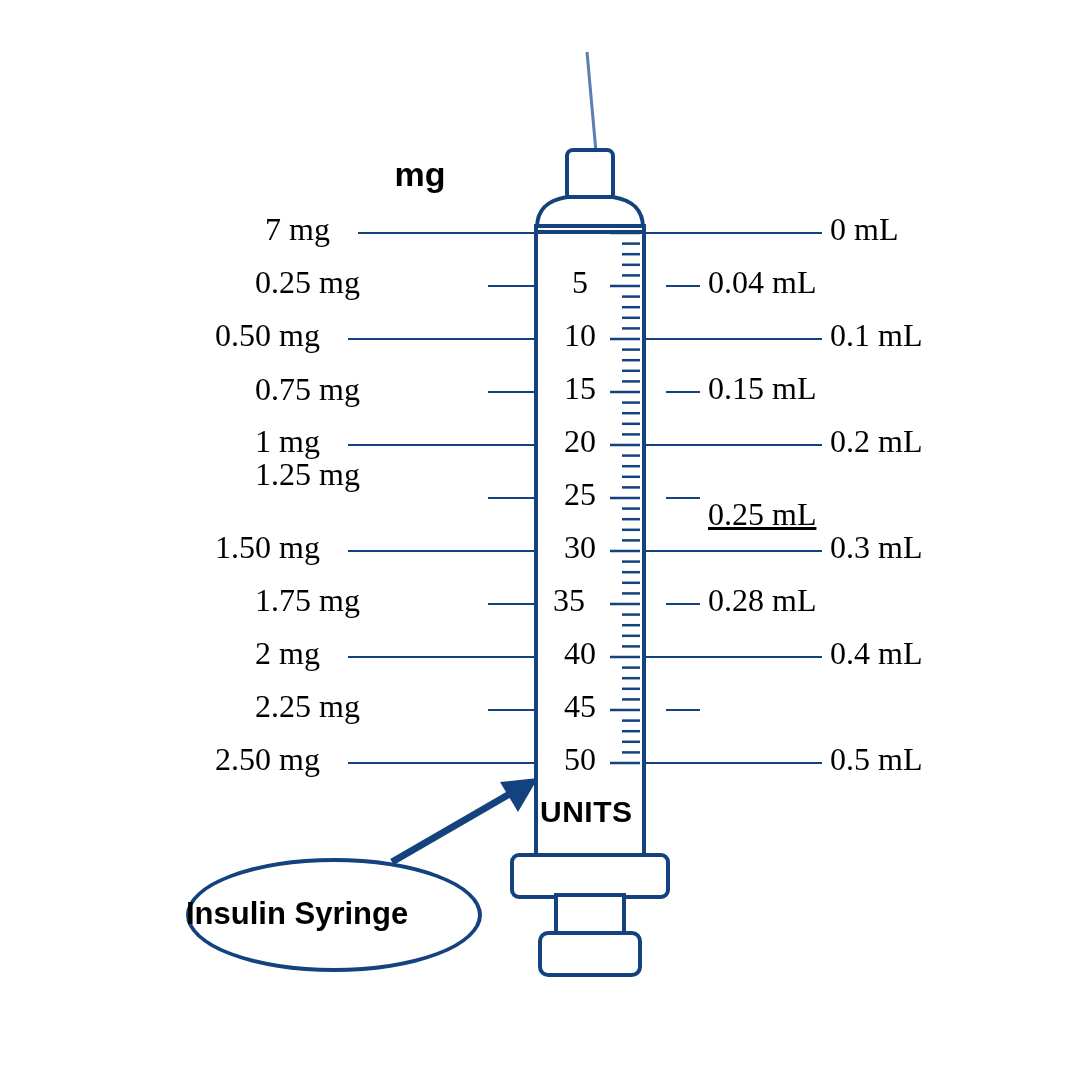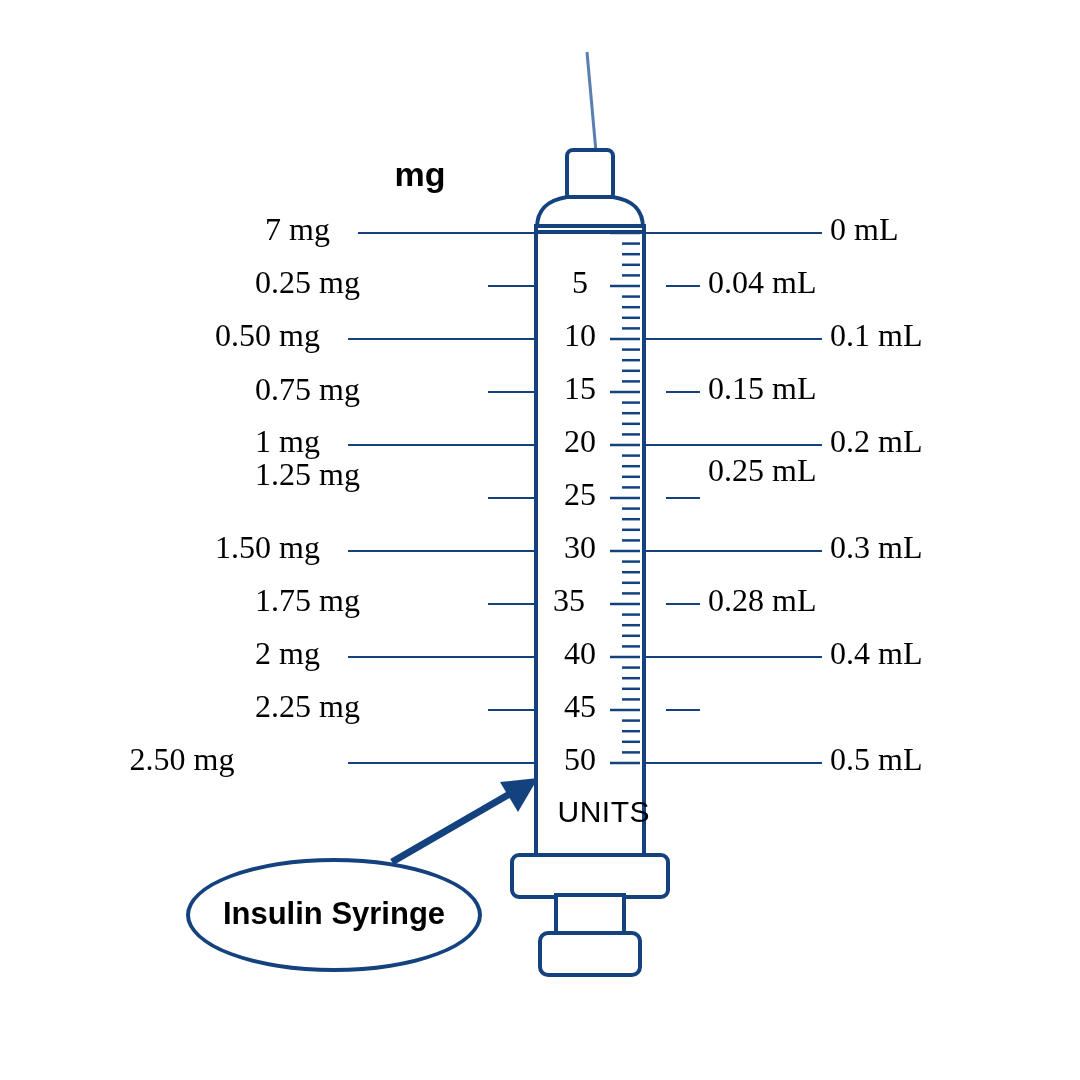--- a/index.html
+++ b/index.html
@@ -51,46 +51,46 @@
 
   
   .unit-num {
     font-size: 32px;
     color: #000000;
     text-align: center;
     width: 70px;
   }
   #units-caption {
     font-family: "Liberation Sans", sans-serif;
-    font-weight: normal;
+    font-weight: bold;
     font-size: 30px;
     color: #000000;
     left: 540px;
     top: 795px;
     width: 110px;
-    text-align: right;
+    text-align: left;
     letter-spacing: 0.5px;
   }
 
   
   #callout-ellipse {
     left: 186px;
     top: 858px;
     width: 296px;
     height: 114px;
     border: 4px solid #14427e;
     border-radius: 50%;
     box-sizing: border-box;
     background: #ffffff;
   }
   #callout-text {
     left: 186px;
     top: 896px;
     width: 296px;
-    text-align: center;
+    text-align: left;
     font-family: "Liberation Sans", sans-serif;
     font-weight: bold;
     font-size: 31px;
     color: #000000;
   }
 
   svg { display: block; }
 </style>
 </head>
 <body>
@@ -203,21 +203,21 @@
   <div class="abs left-label tick-label" style="left:20px; top:423px;">1 mg</div>
   <div class="abs leader" style="left:348px; top:444px; width:190px;"></div>
   <div class="abs unit-num" style="left:545px; top:423px;">20</div>
   <div class="abs leader" style="left:642px; top:444px; width:180px;"></div>
   <div class="abs right-label tick-label" style="left:830px; top:423px;">0.2 mL</div>
 
   <div class="abs left-label tick-label" style="left:60px; top:456px;">1.25 mg</div>
   <div class="abs leader" style="left:488px; top:497px; width:50px;"></div>
   <div class="abs unit-num" style="left:545px; top:476px;">25</div>
   <div class="abs leader" style="left:666px; top:497px; width:34px;"></div>
-  <div class="abs right-label tick-label" style="left:708px; top:452px;">0.25 mL</div>
+  <div class="abs right-label tick-label" style="left:708px; top:496px;text-decoration:underline;">0.25 mL</div>
 
   <div class="abs left-label tick-label" style="left:20px; top:529px;">1.50 mg</div>
   <div class="abs leader" style="left:348px; top:550px; width:190px;"></div>
   <div class="abs unit-num" style="left:545px; top:529px;">30</div>
   <div class="abs leader" style="left:642px; top:550px; width:180px;"></div>
   <div class="abs right-label tick-label" style="left:830px; top:529px;">0.3 mL</div>
 
   <div class="abs left-label tick-label" style="left:60px; top:582px;">1.75 mg</div>
   <div class="abs leader" style="left:488px; top:603px; width:50px;"></div>
   <div class="abs unit-num" style="left:534px; top:582px;">35</div>
@@ -228,21 +228,21 @@
   <div class="abs leader" style="left:348px; top:656px; width:190px;"></div>
   <div class="abs unit-num" style="left:545px; top:635px;">40</div>
   <div class="abs leader" style="left:642px; top:656px; width:180px;"></div>
   <div class="abs right-label tick-label" style="left:830px; top:635px;">0.4 mL</div>
 
   <div class="abs left-label tick-label" style="left:60px; top:688px;">2.25 mg</div>
   <div class="abs leader" style="left:488px; top:709px; width:50px;"></div>
   <div class="abs unit-num" style="left:545px; top:688px;">45</div>
   <div class="abs leader" style="left:666px; top:709px; width:34px;"></div>
 
-  <div class="abs left-label tick-label" style="left:32px; top:741px;text-align:center;">2.50 mg</div>
+  <div class="abs left-label tick-label" style="left:20px; top:741px;">2.50 mg</div>
   <div class="abs leader" style="left:348px; top:762px; width:190px;"></div>
   <div class="abs unit-num" style="left:545px; top:741px;">50</div>
   <div class="abs leader" style="left:642px; top:762px; width:180px;"></div>
   <div class="abs right-label tick-label" style="left:830px; top:741px;">0.5 mL</div>
 
   <div class="abs" id="units-caption">UNITS</div>
 
   <div class="abs" id="callout-ellipse"></div>
   <div class="abs" id="callout-text">Insulin Syringe</div>
 

